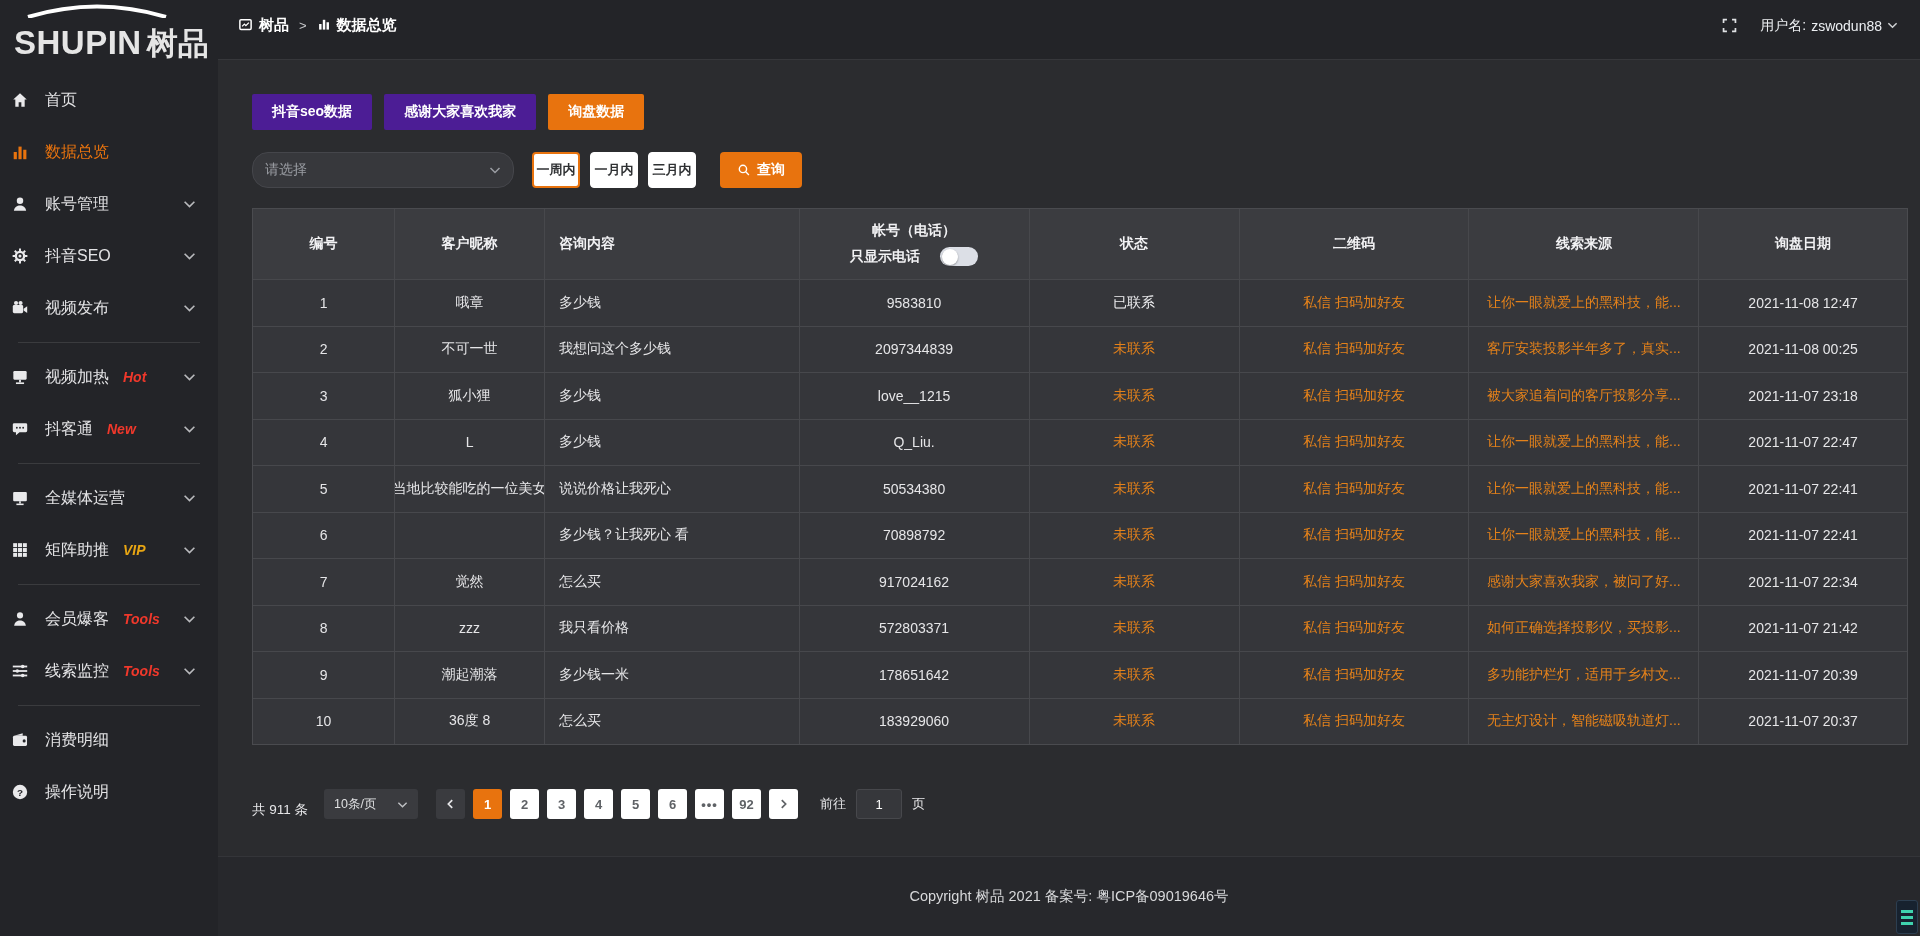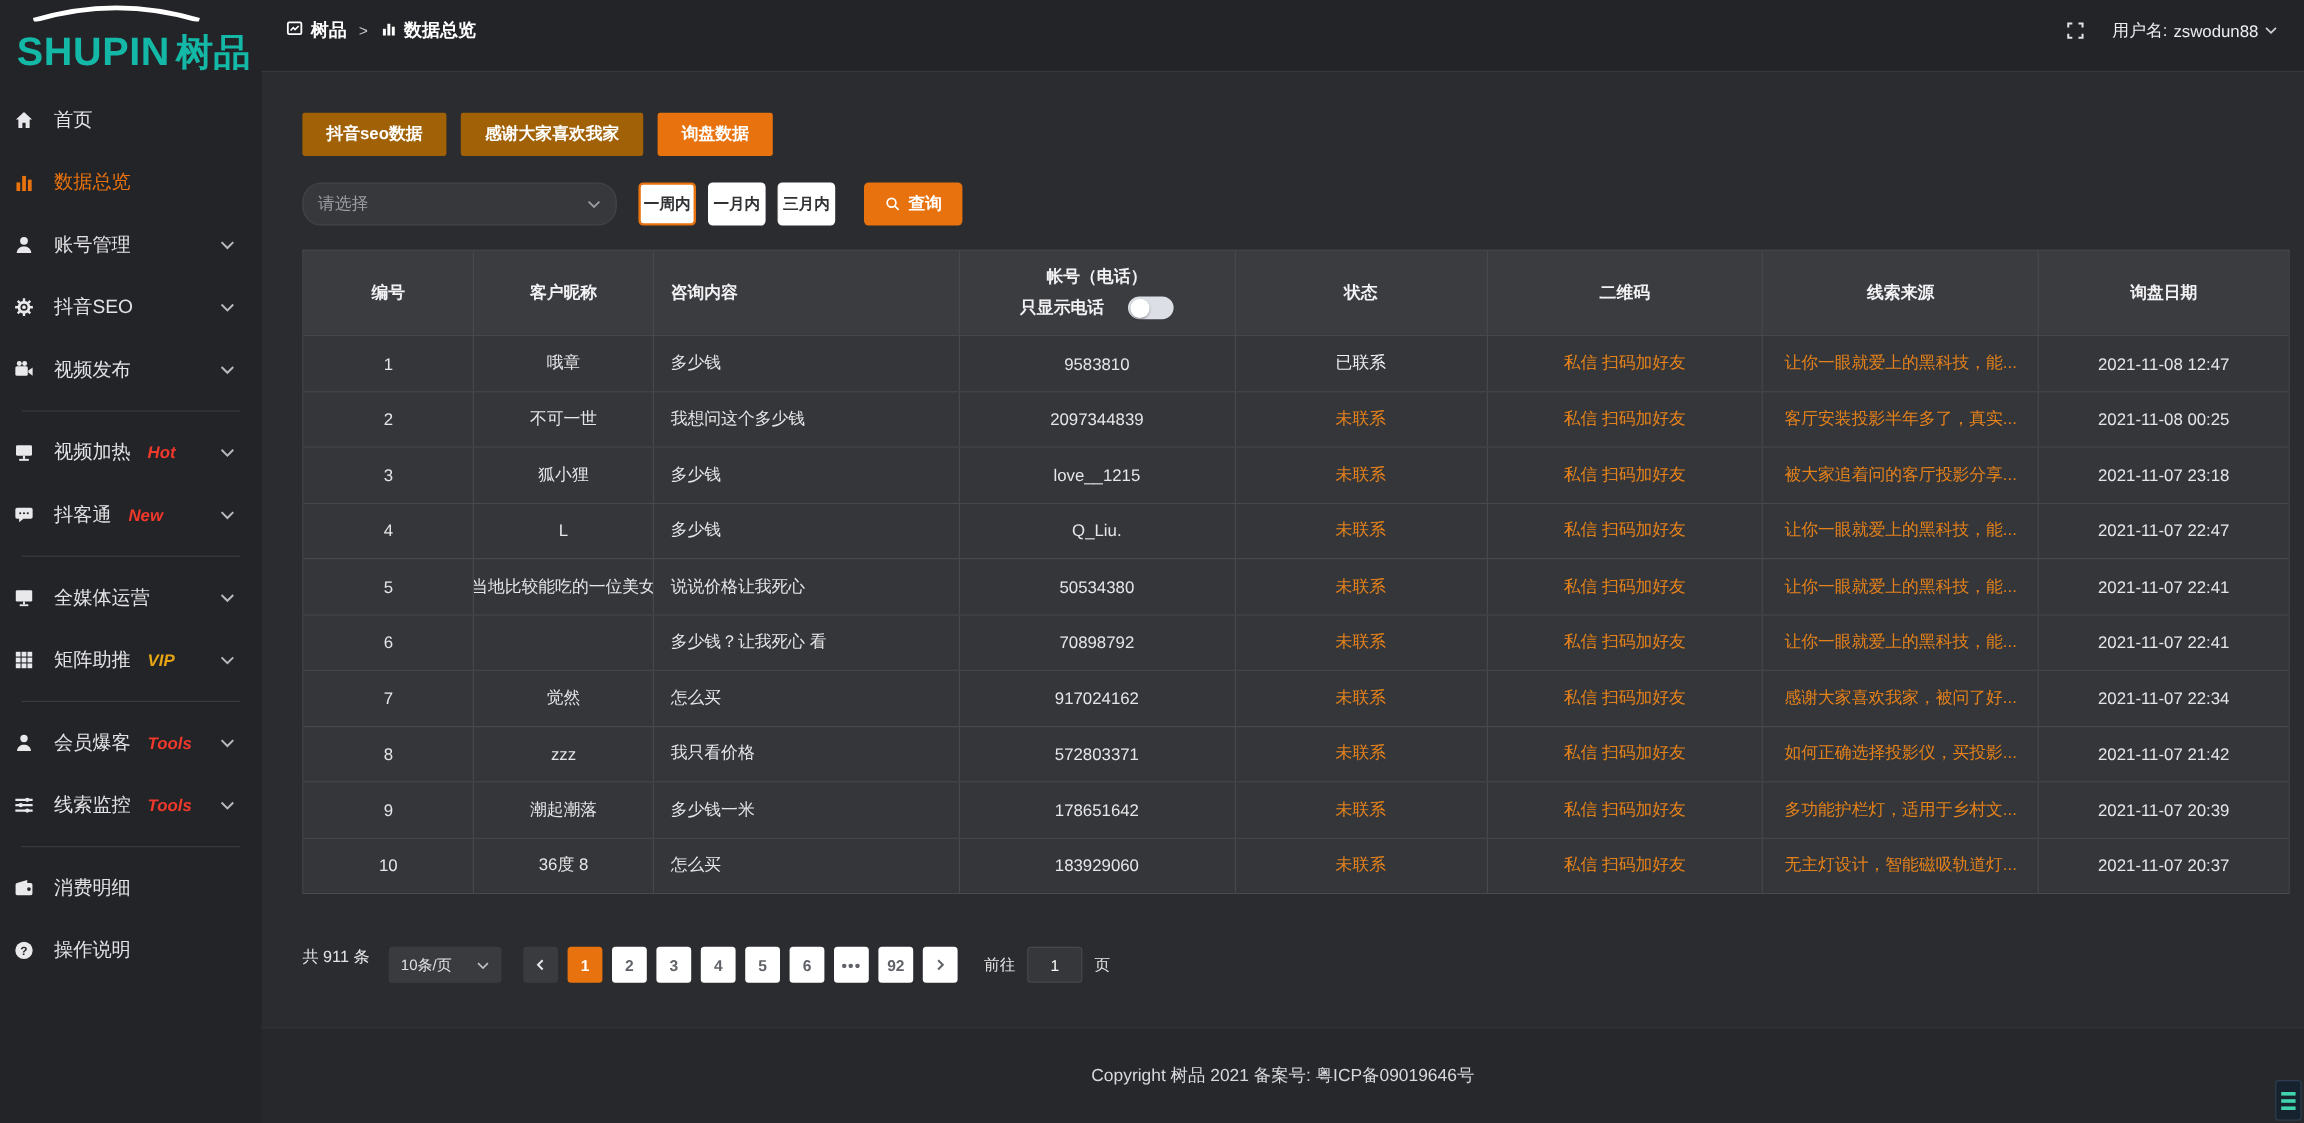--- a/index.html
+++ b/index.html
@@ -5,21 +5,21 @@
   * { margin:0; padding:0; box-sizing:border-box; }
   html,body { width:1920px; height:936px; overflow:hidden; }
   body {
     font-family:"Liberation Sans", sans-serif;
     background:#2b2c2f; color:#e4e4e6;
     display:flex; position:relative;
   }
 
   
   .sidebar { width:218px; flex-shrink:0; background:#232428; height:100%; }
-  .logo { padding:10px 0 0 14px; height:64px; position:relative; color:#14b8a6; }
+  .logo { padding:10px 0 0 14px; height:64px; position:relative; color:#e5e5e5; }
   .logo-arc { position:absolute; top:4px; left:22px; }
   .logo-row { display:flex; align-items:flex-end; padding-top:16px; }
   .logo-en { font-size:33px; font-weight:800; letter-spacing:0.5px; line-height:1; }
   .logo-cn { font-size:31px; font-weight:800; line-height:1; margin-left:5px; }
   .nav { padding-top:10px; }
   .side-item { height:52px; display:flex; align-items:center; padding:0 22px 0 10px; position:relative; cursor:pointer; color:#e3e3e5; font-size:16px; }
   .side-item .icon { width:20px; height:20px; margin-right:15px; display:flex; align-items:center; justify-content:center; color:#e9e9eb; }
   .side-item.active, .side-item.active .icon { color:#e8730e; }
   .side-label { flex:0 0 auto; }
   .badge { font-style:italic; font-weight:700; font-size:14px; margin-left:14px; }
@@ -35,21 +35,21 @@
   .crumb { display:flex; align-items:center; gap:6px; cursor:pointer; }
   .crumb-sep { color:#c7c8cb; font-size:13px; font-weight:400; padding:0 2px; }
   .top-right { display:flex; align-items:center; gap:22px; color:#eceff2; font-size:14px; }
   .fullscreen { display:flex; cursor:pointer; color:#dfe1e4; }
   .user-chip { display:flex; align-items:center; gap:5px; cursor:pointer; }
 
   .content { flex:1; padding:0 12px 0 34px; }
 
   
   .tabs-row { margin-top:34px; display:flex; gap:12px; }
-  .tab { height:36px; padding:0 20px; background:#a16207; color:#fff; font-size:14px; font-weight:700; display:flex; align-items:center; border-radius:2px; cursor:pointer; }
+  .tab { height:36px; padding:0 20px; background:#4c1d95; color:#fff; font-size:14px; font-weight:700; display:flex; align-items:center; border-radius:2px; cursor:pointer; }
   .tab.active { background:#e8730e; }
 
   
   .filter-row { margin-top:22px; display:flex; align-items:center; }
   .select { width:262px; height:36px; background:#37383c; border:1px solid #45464b; border-radius:16px; display:flex; justify-content:space-between; align-items:center; padding:0 12px; color:#9a9da3; font-size:14px; cursor:pointer; margin-right:18px; }
   .period { width:48px; height:36px; background:#fff; color:#2f3133; font-size:13px; font-weight:600; display:flex; align-items:center; justify-content:center; border-radius:4px; border:1px solid #fff; cursor:pointer; margin-right:10px; }
   .period.active { border:2px solid #e8730e; }
   .query-btn { height:36px; padding:0 17px; margin-left:14px; background:#e8730e; color:#fff; border:none; border-radius:4px; display:flex; align-items:center; gap:6px; font-size:14px; font-weight:700; cursor:pointer; font-family:inherit; }
 
   
@@ -64,21 +64,21 @@
   .switch .knob { position:absolute; left:1.5px; top:1.5px; width:16px; height:16px; border-radius:50%; background:#fff; box-shadow:0 1px 2px rgba(0,0,0,.35); }
   .tr { height:46.5px; background:#35363a; border-top:1px solid #47484c; }
   .td { display:flex; align-items:center; justify-content:center; padding:0 10px; border-right:1px solid #47484c; color:#e6e6e8; font-size:14px; overflow:hidden; white-space:nowrap; }
   .td:last-child { border-right:none; }
   .td.left { justify-content:flex-start; padding-left:14px; }
   .td.orange, .status-pending { color:#e5821a; }
   .status-contacted { color:#f0f0f2; }
   .td.linkish { cursor:pointer; }
 
   
-  .pagination { margin-top:44px; display:flex; align-items:flex-start; font-size:13px; color:#e6e6e8; }
+  .pagination { margin-top:44px; display:flex; align-items:flex-end; font-size:13px; color:#e6e6e8; }
   .total { margin-right:16px; font-size:13.5px; }
   .page-size { width:94px; height:30px; background:#3a3b3f; border-radius:3px; display:flex; align-items:center; justify-content:space-between; padding:0 10px; font-size:12.5px; color:#dfe0e2; cursor:pointer; margin-right:18px; }
   .pg-btn { min-width:29px; height:30px; border-radius:3px; display:flex; align-items:center; justify-content:center; font-size:13px; font-weight:700; cursor:pointer; margin-right:8px; padding:0 5px; background:#fff; color:#5f6266; }
   .pg-btn.darkbtn { background:#3a3b3f; color:#e6e6e8; }
   .pg-btn.active { background:#e8730e; color:#fff; }
   .pg-btn.more { letter-spacing:1px; font-weight:800; }
   .goto { display:flex; align-items:center; gap:10px; margin-left:14px; }
   .goto-input { width:46px; height:30px; background:#36373b; border:1px solid #47484c; border-radius:3px; color:#fff; text-align:center; font-size:13px; font-family:inherit; }
 
   

